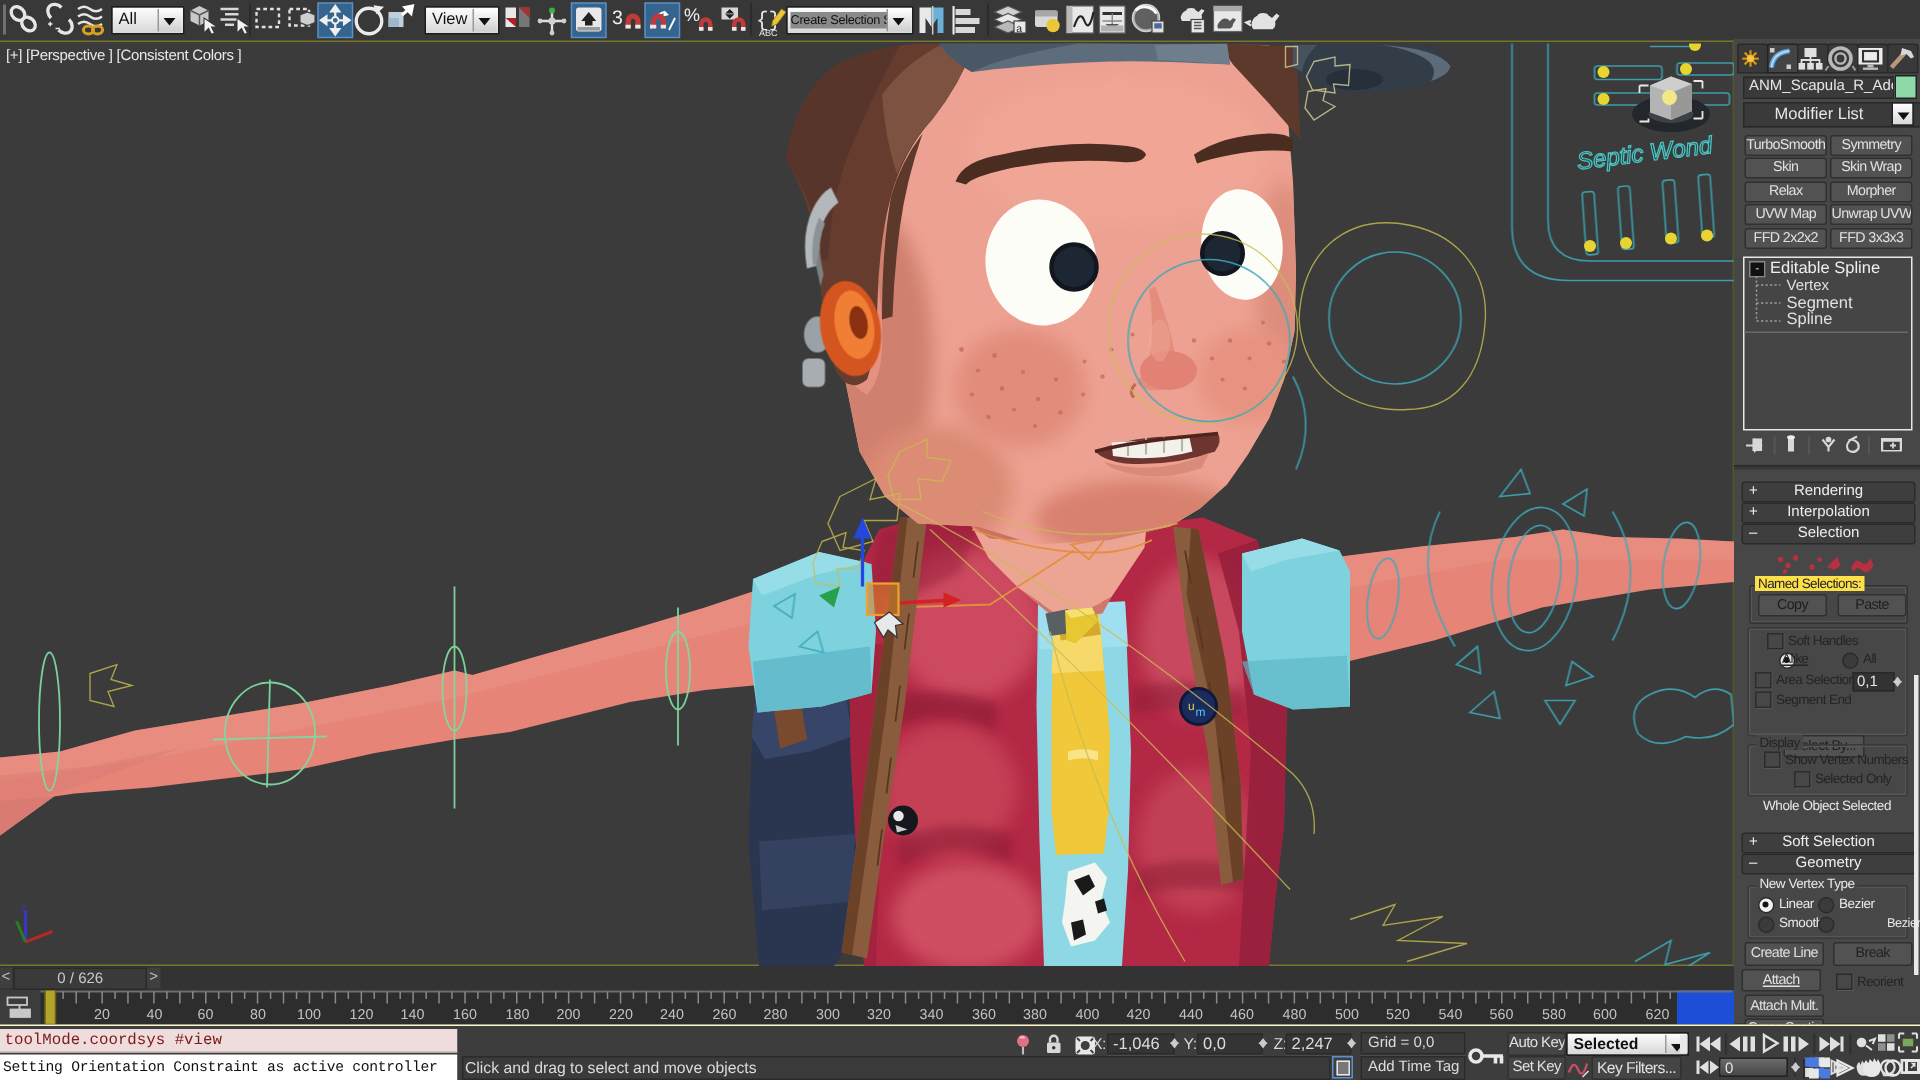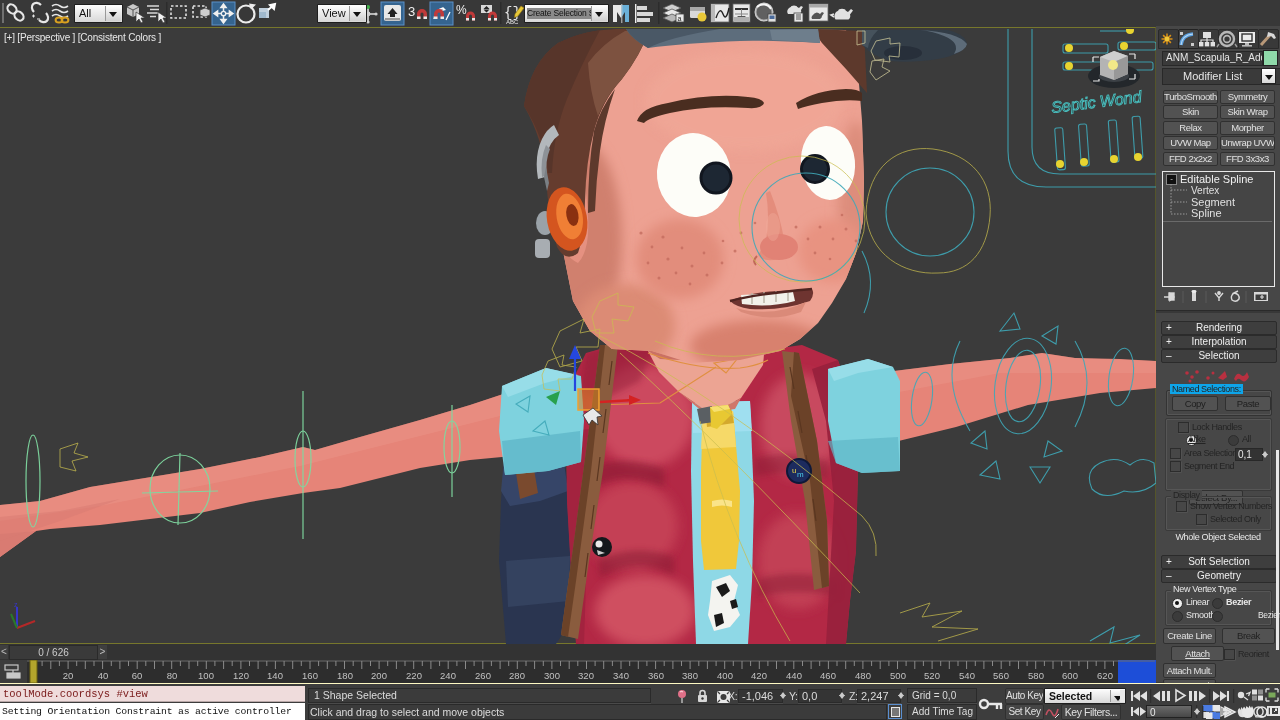--- a/index.html
+++ b/index.html
@@ -212,21 +212,21 @@
       <g fill="#e2e2e2">
         <path d="M836,12 q6,-5 12,0 l3,-3 2,1.5 -3,4 q1,3 -1.5,5 l-13,0 q-2.5,-3.5 0.5,-7.5 Z"></path>
         <ellipse cx="842" cy="10.5" rx="3.6" ry="1.8"></ellipse>
         <path d="M834,14 l-3,1 3,2" stroke="#e2e2e2" stroke-width="1.6" fill="none"></path>
       </g>
     </svg>
     <div class="combo" style="left:74px;top:4px;width:47px;">
         <span class="txt">All</span>
         <span class="arr"></span>
       </div>
-    <div class="combo" style="left:283px;top:4px;width:48px;margin-left:34px;">
+    <div class="combo" style="left:283px;top:4px;width:48px;">
         <span class="txt">View</span>
         <span class="arr"></span>
       </div>
     <div class="combo" style="left:524px;top:4px;width:83px;">
         <span class="txt" style="background:#8a8a8a;left:2px;right:16px;color:#111;font-size:8.5px;top:3px;height:11px;letter-spacing:-0.2px;">Create Selection Se</span>
         <span class="arr"></span>
       </div>
   </div>
 
   <div id="viewport" class="abs">
@@ -631,26 +631,26 @@
           <circle cx="36" cy="11" r="1.8"></circle>
           <circle cx="41" cy="6" r="1.8"></circle>
           <circle cx="34" cy="15" r="1.5"></circle>
         <circle cx="52" cy="12" r="1.8"></circle>
           <circle cx="57" cy="7" r="1.5"></circle>
         <path d="M62,12 l7,-7 2,6 -4,3 Z"></path>
         <path d="M78,13 q3,-8 7,-4 q3,3 6,-3 l2,5 q-4,7 -8,3 q-3,-3 -5,1 Z"></path>
       </g>
     </svg>
     <div class="grp" style="left:10px;top:364px;width:104px;height:24px;border-color:#333;"></div>
-    <div class="dtx" style="left:14px;top:358px;background:#0ea5e9;padding:0 2px;">Named Selections:</div>
+    <div class="dtx" style="left:14px;top:358px;background:#fde047;padding:0 2px;">Named Selections:</div>
     <div class="pbtn" style="left:16px;top:370px;width:44px;height:13px;line-height:13px;color:#1e1e1e;">Copy</div>
     <div class="pbtn" style="left:69px;top:370px;width:44px;height:13px;line-height:13px;color:#1e1e1e;">Paste</div>
     <div class="grp" style="left:9px;top:392px;width:105px;height:71px;"></div>
     <div class="cb" style="left:22px;top:396px;"></div>
-      <div class="dtx" style="left:36px;top:396px;">Lock Handles</div>
+      <div class="dtx" style="left:36px;top:396px;">Soft Handles</div>
     <div class="rb" style="left:30px;top:409px;background:#e8e8e8;"></div>
       <div class="abs" style="left:33px;top:412px;width:4px;height:4px;background:#111;border-radius:50%;"></div>
     <div class="dtx" style="left:32px;top:408px;text-decoration:underline;">Alike</div>
     <div class="rb" style="left:72px;top:409px;"></div>
       <div class="dtx" style="left:86px;top:408px;">All</div>
     <div class="cb" style="left:14px;top:422px;"></div>
       <div class="dtx" style="left:28px;top:422px;">Area Selection:</div>
     <div class="pfield" style="left:79px;top:422px;width:24px;height:11px;font-size:10px;padding-left:2px;background:#333;">0,1</div>
     <div class="spin" style="left:105px;top:421px;"></div>
     <div class="cb" style="left:14px;top:435px;"></div>
@@ -664,28 +664,28 @@
       <div class="dtx" style="left:54px;top:488px;">Selected Only</div>
     <div class="wtx" style="left:0;top:506px;width:124px;text-align:center;">Whole Object Selected</div>
     <div class="roll" style="top:529px;"><b>+</b>Soft Selection</div>
     <div class="roll" style="top:543px;"><b>–</b>Geometry</div>
     <div class="grp" style="left:9px;top:564px;width:105px;height:34px;"></div>
     <div class="wtx" style="left:15px;top:558px;background:#474747;padding:0 2px;">New Vertex Type</div>
     <div class="rb" style="left:16px;top:572px;background:#f0f0f0;"></div>
       <div class="abs" style="left:19px;top:575px;width:4px;height:4px;background:#111;border-radius:50%;"></div>
     <div class="wtx" style="left:30px;top:571px;">Linear</div>
     <div class="rb" style="left:56px;top:572px;"></div>
-      <div class="wtx" style="left:70px;top:571px;font-weight:bold;">Bezier</div>
+      <div class="wtx" style="left:70px;top:571px;">Bezier</div>
     <div class="rb" style="left:16px;top:585px;"></div>
       <div class="wtx" style="left:30px;top:584px;">Smooth</div>
     <div class="rb" style="left:56px;top:585px;"></div>
       <div class="wtx" style="left:70px;top:584px;font-size:8.5px;margin-left:32px;">Bezier Corner</div>
     <div class="pbtn" style="left:7px;top:602px;width:51px;height:14px;line-height:14px;">Create Line</div>
     <div class="pbtn" style="left:66px;top:602px;width:51px;height:14px;line-height:14px;color:#222;">Break</div>
-    <div class="pbtn" style="left:15px;top:620px;width:51px;height:13px;line-height:13px;text-decoration:underline;">Attach</div>
+    <div class="pbtn" style="left:5px;top:620px;width:51px;height:13px;line-height:13px;text-decoration:underline;">Attach</div>
     <div class="cb" style="left:68px;top:623px;"></div>
       <div class="dtx" style="left:82px;top:623px;">Reorient</div>
     <div class="pbtn" style="left:7px;top:637px;width:51px;height:13px;line-height:13px;">Attach Mult.</div>
     <div class="pbtn" style="left:7px;top:653px;width:51px;height:3px;line-height:12px;">Cross Sectio</div>
     <div class="abs" style="left:120px;top:424px;width:3px;height:200px;background:#e8e8e8;"></div>
   </div>
 
   <div id="trackrow" class="abs">
     <div class="abs" style="left:0;top:1px;width:8px;height:14px;background:#3f3f3f;color:#bbb;font-size:10px;text-align:center;line-height:14px;">&lt;</div>
     <div class="abs" style="left:9px;top:1px;width:87px;height:13px;background:#3a3a3a;border:1px solid #2a2a2a;color:#ccc;font-size:10px;text-align:center;line-height:13px;">0 / 626</div>
@@ -735,21 +735,20 @@
           <path d="M13,10 l0,3"></path>
         </g>
       </svg></div>
 
   <div id="statusbar" class="abs">
 
     <div class="abs mono" style="left:0;top:2px;width:305px;height:16px;background:#efdcdc;color:#7a1a1a;font-size:10.5px;line-height:16px;padding-left:3px;box-sizing:border-box;border-bottom:1px solid #b9a8a8;">toolMode.coordsys #view</div>
     <div class="abs mono" style="left:0;top:19px;width:305px;height:18px;background:#ffffff;color:#111;font-size:9.8px;line-height:17px;padding-left:2px;box-sizing:border-box;letter-spacing:-0.2px;">Setting Orientation Constraint as active controller</div>
     <div class="abs" style="left:305px;top:0;width:3px;height:37px;background:#3d3d3d;"></div>
 
-    <div class="sfield" style="left:308px;top:4px;width:336px;height:13px;line-height:13px;padding-left:5px;font-size:10.5px;">1 Shape Selected</div>
     <div class="sfield" style="left:308px;top:20px;width:576px;height:14px;line-height:14px;padding-left:1px;font-size:10.5px;">Click and drag to select and move objects</div>
 
     <svg class="abs" style="left:670px;top:4px" width="70" height="16">
       <circle cx="12" cy="6" r="4" fill="#e07088"></circle>
         <path d="M12,10 l0,5" stroke="#c0c0c0" stroke-width="1.4"></path>
         <path d="M10,4 a2.5,2.5 0 0,1 3,0" stroke="#f8c8d0" stroke-width="1.2" fill="none"></path>
       <rect x="28" y="7" width="9" height="7" rx="1" fill="#d8d8d8"></rect>
         <path d="M30,7 v-2 a2.5,2.5 0 0,1 5,0 v2" stroke="#d8d8d8" stroke-width="1.6" fill="none"></path>
         <circle cx="32.5" cy="10.5" r="1.2" fill="#333"></circle>
       <rect x="47" y="3" width="13" height="12" rx="2" fill="#e8e8e8"></rect>

